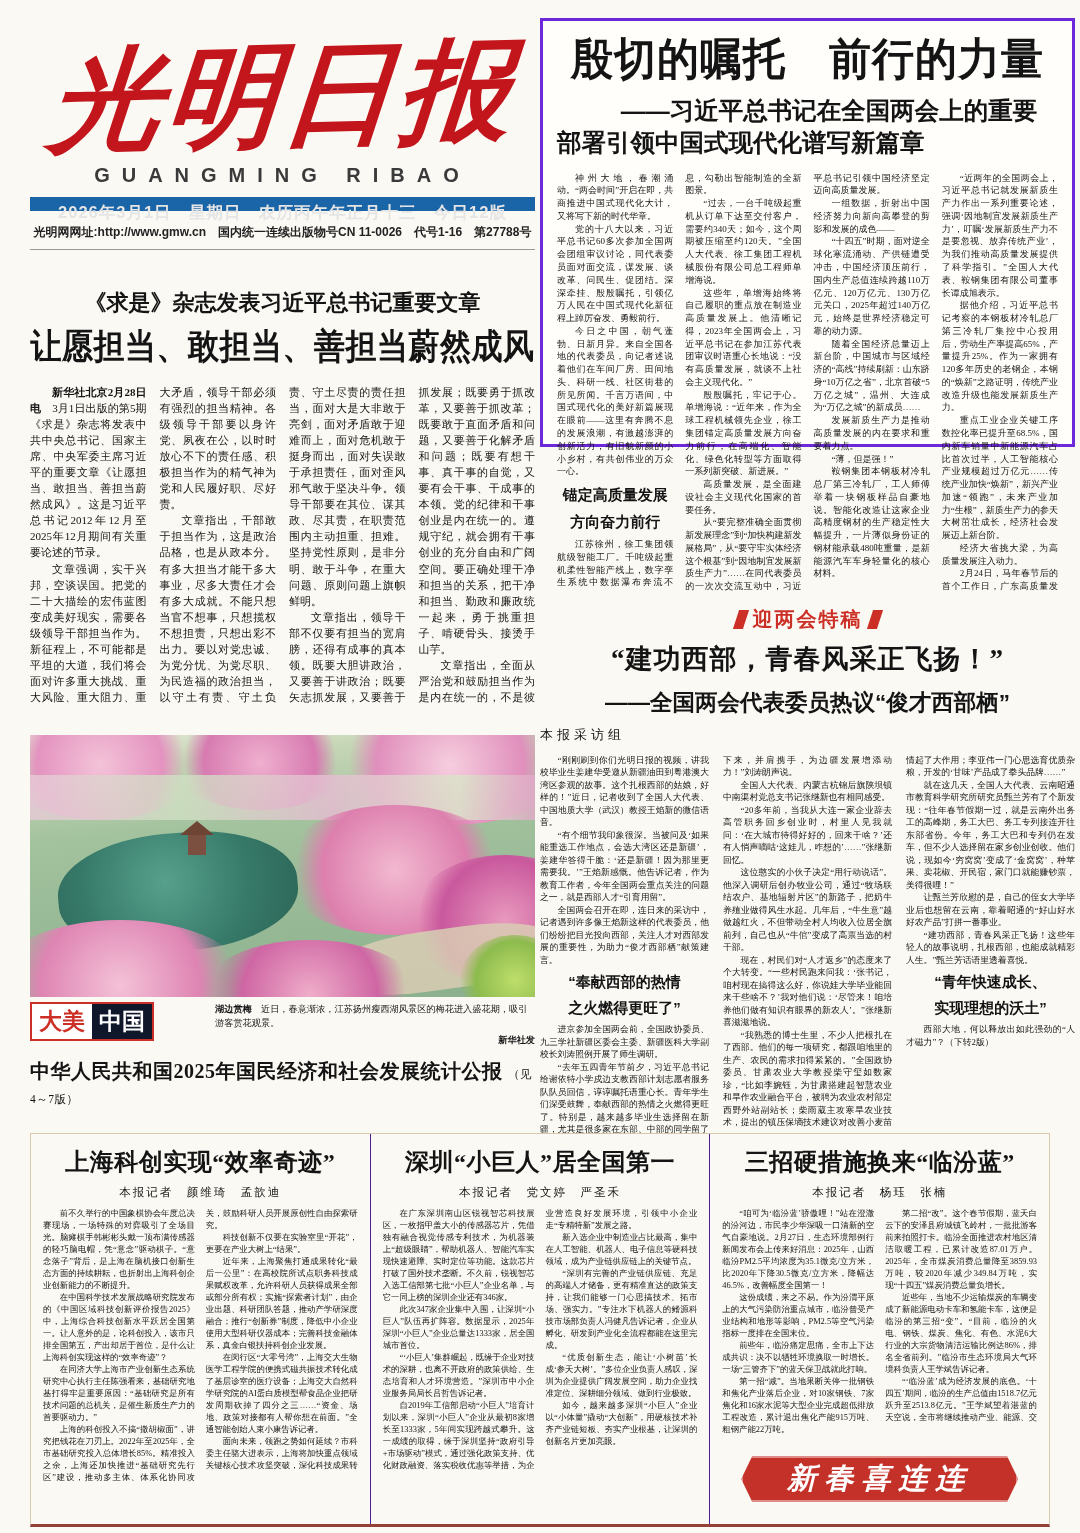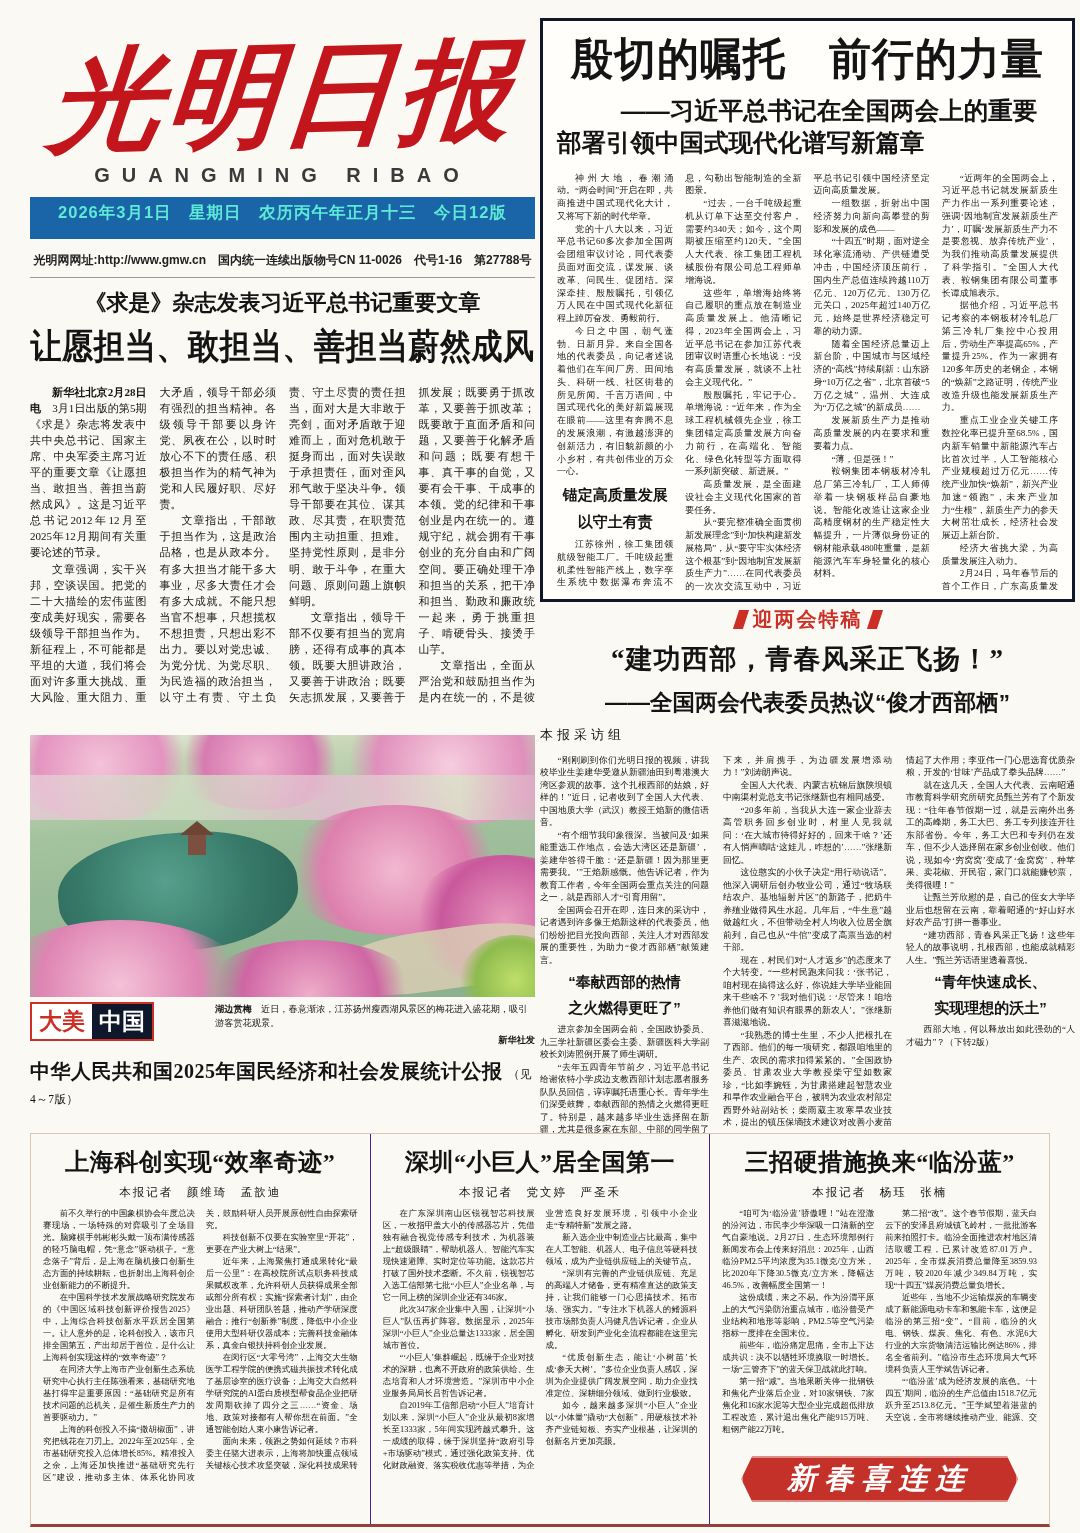--- a/index.html
+++ b/index.html
@@ -6,43 +6,43 @@
   .sheet{position:relative;width:1080px;height:1533px;margin:0 auto;background:#fbf9f3;
          font-family:"Liberation Serif","DejaVu Serif",serif;color:#141414;overflow:hidden;}
   .sans{font-family:"Liberation Sans","DejaVu Sans",sans-serif;}
 
   
   .masthead{position:absolute;left:30px;top:30px;width:505px;}
   .mast-title{font-size:112px;line-height:1.18;font-weight:900;color:#c3161c;text-align:center;
               letter-spacing:4px;transform:skewX(-6deg) rotate(-1.5deg);font-style:italic;}
   .mast-latin{font-family:"Liberation Sans",sans-serif;font-size:20px;letter-spacing:12px;
               text-align:center;color:#3a3a3a;margin-top:2px;font-weight:700;}
-  .date-bar{margin-top:10px;background:#1a64a8;color:#5eead4;height:42px;line-height:30px;
+  .date-bar{margin-top:10px;background:#1a64a8;color:#e5e5e5;height:14px;line-height:30px;
             text-align:center;font-size:16.5px;font-weight:700;letter-spacing:1px;
             font-family:"Liberation Sans",sans-serif;}
   .pub-line{margin-top:13px;text-align:center;font-size:12px;font-weight:700;
             font-family:"Liberation Sans",sans-serif;color:#222;}
   .mast-rule{margin-top:8px;border-top:1px solid #9a9a9a;}
 
   
   .flow-p{margin:0;text-indent:2em;}
   .flow-h{font-family:"Liberation Sans",sans-serif;font-weight:900;text-align:center;
           text-indent:0;margin:7px 0;line-height:1.3;}
 
   
   .qiushi{position:absolute;left:30px;top:288px;width:505px;}
   .q-kicker{font-family:"Liberation Sans",sans-serif;font-weight:700;font-size:22px;text-align:center;}
   .q-headline{font-family:"Liberation Sans",sans-serif;font-weight:900;font-size:31px;
               text-align:center;margin-top:8px;transform:scaleY(1.12);letter-spacing:0.5px;}
   .q-body{margin-top:16px;height:322px;column-count:4;column-gap:13px;column-fill:auto;
           font-size:11px;line-height:1.46;text-align:justify;overflow:hidden;}
 
   
-  .lead-box{position:absolute;left:540px;top:18px;width:535px;height:584px;box-sizing:border-box;
-            border:3px solid #0f172a;background:#fffefb;padding:10px 14px;}
+  .lead-box{position:absolute;left:540px;top:18px;width:535px;height:429px;box-sizing:border-box;
+            border:3px solid #6d28d9;background:#fffefb;padding:10px 14px;}
   .lead-headline{font-family:"Liberation Sans",sans-serif;font-weight:900;font-size:42px;
                  text-align:center;transform:scaleY(1.05);letter-spacing:1px;}
   .lead-subtitle{font-family:"Liberation Sans",sans-serif;font-weight:800;font-size:24.5px;
                  line-height:1.32;text-indent:2.6em;margin-top:8px;}
   .lead-body{margin-top:12px;height:424px;column-count:4;column-gap:12px;column-fill:auto;
              font-size:9px;line-height:1.42;text-align:justify;overflow:hidden;}
   .lead-body .flow-h{font-size:15px;}
 
   
   .photo{position:absolute;left:30px;top:735px;width:505px;height:262px;overflow:hidden;
@@ -114,21 +114,21 @@
   </div>
 
   <div class="lead-box">
     <div class="lead-headline sans">殷切的嘱托　前行的力量</div>
     <div class="lead-subtitle">——习近平总书记在全国两会上的重要部署引领中国式现代化谱写新篇章</div>
     <div class="lead-body">
         <p class="flow-p">神州大地，春潮涌动。“两会时间”开启在即，共商推进中国式现代化大计，又将写下新的时代华章。</p>
         <p class="flow-p">党的十八大以来，习近平总书记60多次参加全国两会团组审议讨论，同代表委员面对面交流，谋发展、谈改革、问民生、促团结。深深牵挂、殷殷嘱托，引领亿万人民在中国式现代化新征程上踔厉奋发、勇毅前行。</p>
         <p class="flow-p">今日之中国，朝气蓬勃、日新月异。来自全国各地的代表委员，向记者述说着他们在车间厂房、田间地头、科研一线、社区街巷的所见所闻。千言万语间，中国式现代化的美好新篇展现在眼前——这里有奔腾不息的发展浪潮，有激越澎湃的创新活力，有旧貌新颜的小小乡村，有共创伟业的万众一心。</p>
         <div class="flow-h">锚定高质量发展</div>
-        <div class="flow-h">以守土有责</div>
+        <div class="flow-h">方向奋力前行</div>
         <p class="flow-p">江苏徐州，徐工集团领航级智能工厂。千吨级起重机柔性智能产线上，数字孪生系统中数据瀑布奔流不息，勾勒出智能制造的全新图景。</p>
         <p class="flow-p">“过去，一台千吨级起重机从订单下达至交付客户，需要约340天；如今，这个周期被压缩至约120天。”全国人大代表、徐工集团工程机械股份有限公司总工程师单增海说。</p>
         <p class="flow-p">这些年，单增海始终将自己履职的重点放在制造业高质量发展上。他清晰记得，2023年全国两会上，习近平总书记在参加江苏代表团审议时语重心长地说：“没有高质量发展，就谈不上社会主义现代化。”</p>
         <p class="flow-p">殷殷嘱托，牢记于心。单增海说：“近年来，作为全球工程机械领先企业，徐工集团锚定高质量发展方向奋力前行，在高端化、智能化、绿色化转型等方面取得一系列新突破、新进展。”</p>
         <p class="flow-p">高质量发展，是全面建设社会主义现代化国家的首要任务。</p>
         <p class="flow-p">从“要完整准确全面贯彻新发展理念”到“加快构建新发展格局”，从“要守牢实体经济这个根基”到“因地制宜发展新质生产力”……在同代表委员的一次次交流互动中，习近平总书记引领中国经济坚定迈向高质量发展。</p>
         <p class="flow-p">一组数据，折射出中国经济努力向新向高攀登的剪影和发展的成色——</p>
         <p class="flow-p">“十四五”时期，面对逆全球化寒流涌动、产供链遭受冲击，中国经济顶压前行，国内生产总值连续跨越110万亿元、120万亿元、130万亿元关口，2025年超过140万亿元，始终是世界经济稳定可靠的动力源。</p>
         <p class="flow-p">随着全国经济总量迈上新台阶，中国城市与区域经济的“高线”持续刷新：山东跻身“10万亿之省”，北京首破“5万亿之城”，温州、大连成为“万亿之城”的新成员……</p>
         <p class="flow-p">发展新质生产力是推动高质量发展的内在要求和重要着力点。</p>

